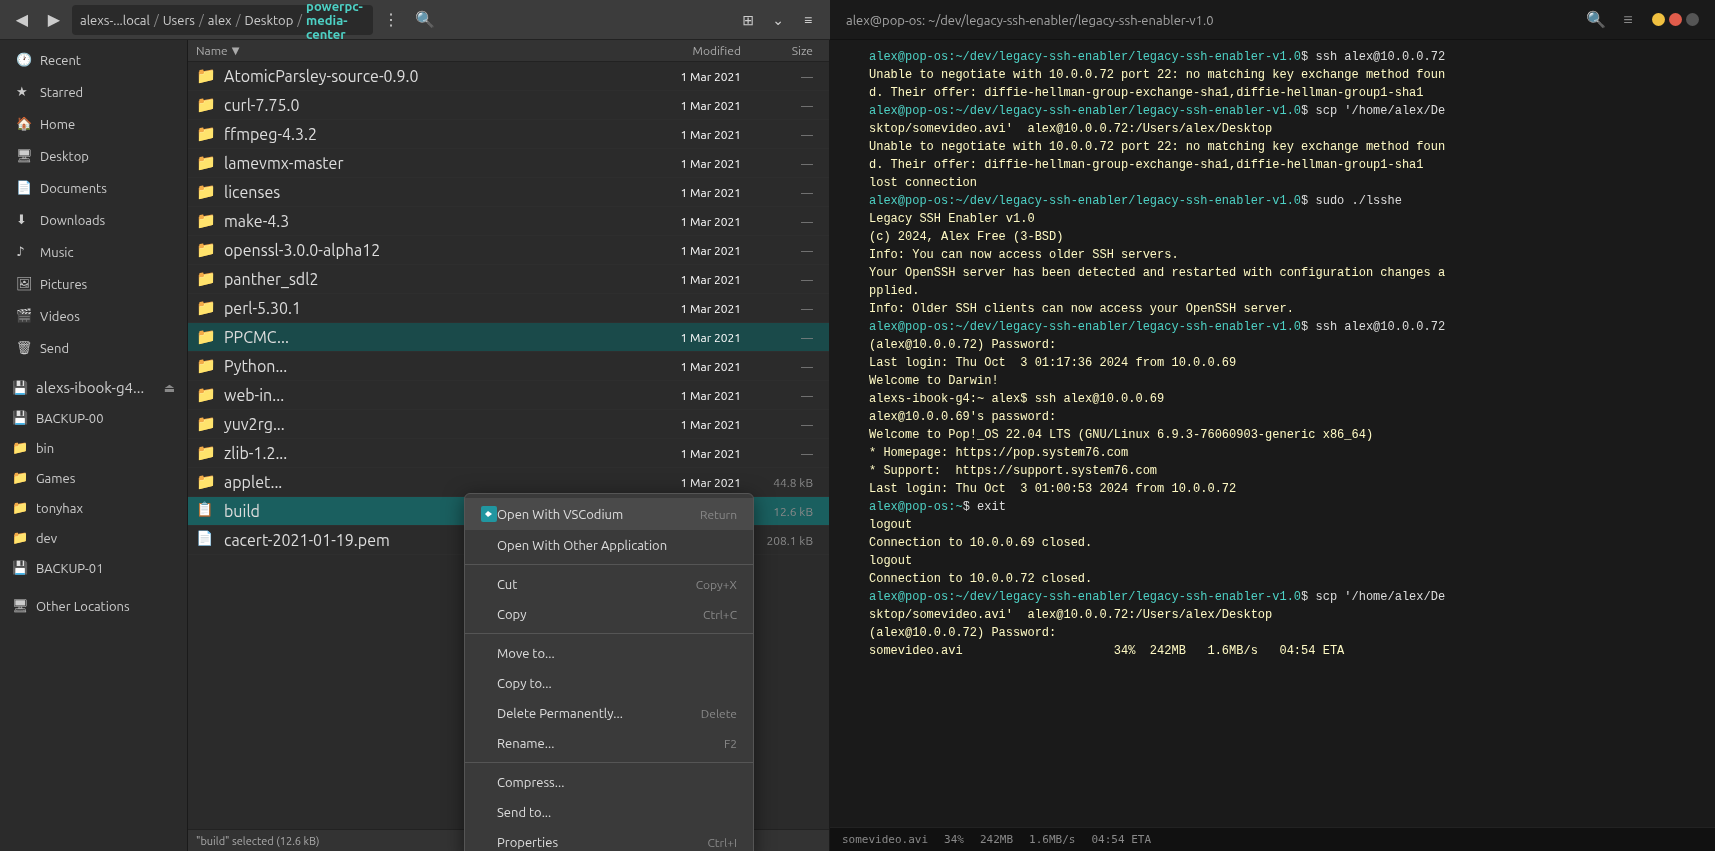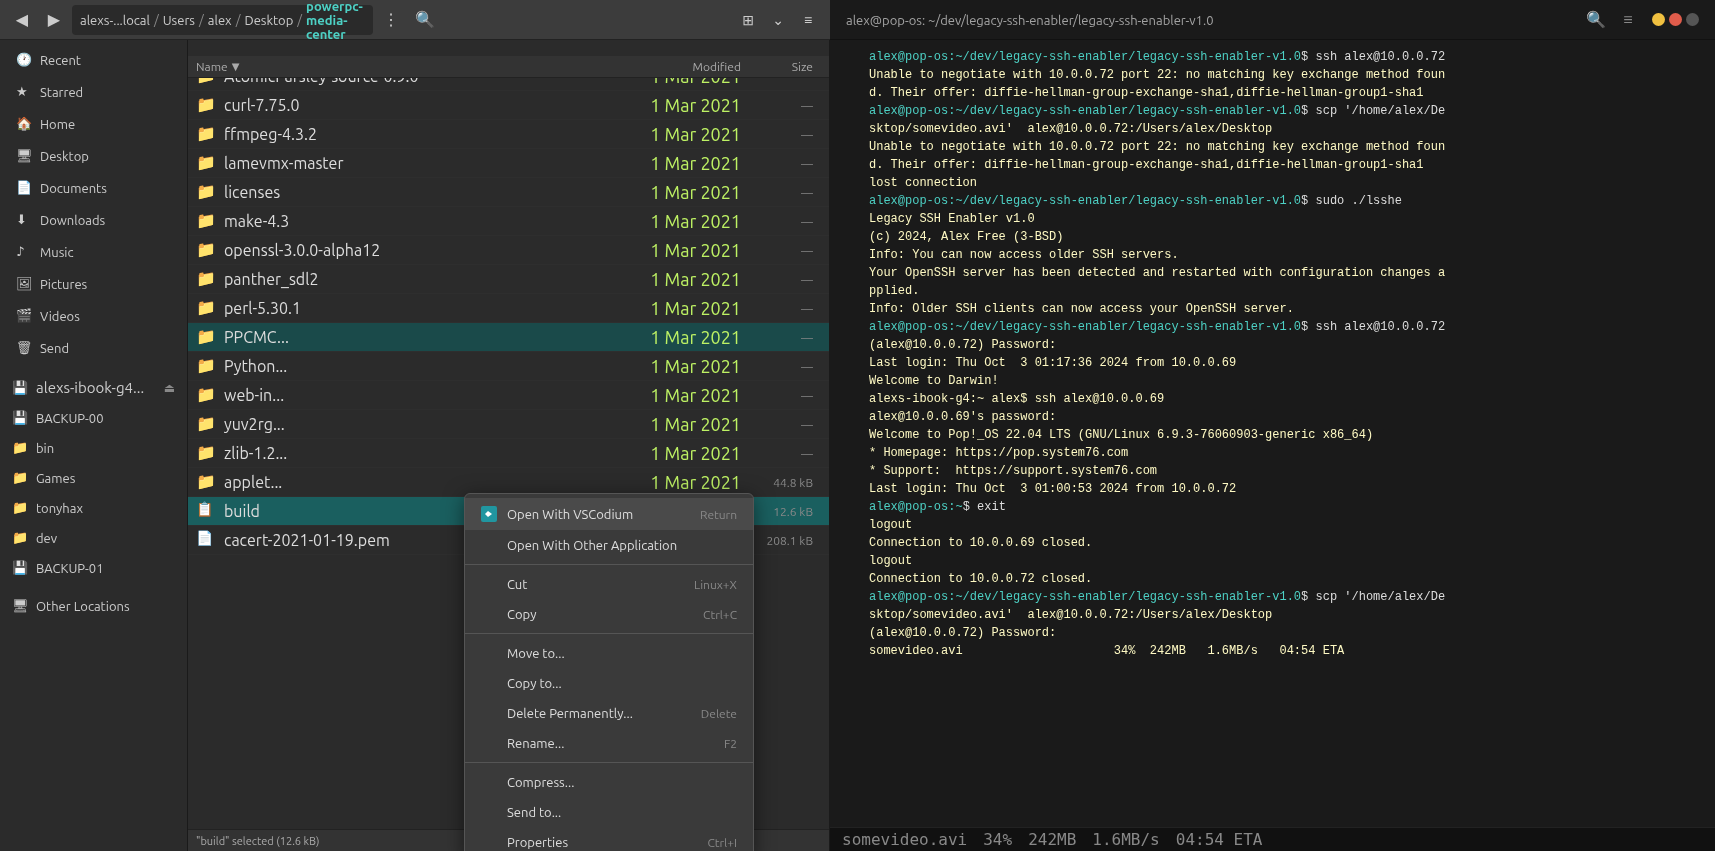--- a/index.html
+++ b/index.html
@@ -27,49 +27,49 @@
 
     
     .sidebar { width: 188px; background: #2b2b2b; border-right: 1px solid #1a1a1a; display: flex; flex-direction: column; padding-top: 4px; overflow-y: auto; flex-shrink: 0; }
     .sidebar-item { display: flex; align-items: center; gap: 8px; padding: 7px 12px; cursor: pointer; color: #ccc; font-size: 13px; border-radius: 4px; margin: 1px 4px; }
     .sidebar-icon { width: 16px; height: 16px; flex-shrink: 0; }
     .sidebar-drive { display: flex; align-items: center; gap: 8px; padding: 7px 12px; cursor: pointer; color: #ccc; font-size: 13px; }
     .eject-btn { margin-left: auto; color: #888; font-size: 12px; }
 
     
     .filelist-container { flex: 1; overflow-y: auto; }
-    .filelist-header { display: flex; align-items: center; padding: 4px 8px; background: #333; border-bottom: 1px solid #222; font-size: 12px; color: #aaa; position: sticky; top: 16px; }
+    .filelist-header { display: flex; align-items: center; padding: 4px 8px; background: #333; border-bottom: 1px solid #222; font-size: 12px; color: #aaa; position: sticky; top: 0; }
     .col-name { flex: 1; display: flex; align-items: center; gap: 4px; cursor: pointer; }
     .col-modified { width: 120px; text-align: right; }
     .col-size { width: 80px; text-align: right; padding-right: 8px; }
     .file-row { display: flex; align-items: center; padding: 4px 8px; cursor: pointer; border-bottom: 1px solid #2e2e2e; }
     .file-row.selected { background: #1a5f5f; }
     .file-row.context-selected { background: #1a4a4a; }
     .file-icon { width: 20px; height: 20px; margin-right: 8px; flex-shrink: 0; }
     .folder-icon { color: #4dd0c4; font-size: 16px; }
     .file-name { flex: 1; color: #ddd; font-size: 16px; }
-    .file-modified { width: 120px; text-align: right; color: #bef264; font-size: 18px; }
+    .file-modified { width: 120px; text-align: right; color: #ffffff; font-size: 12px; }
     .file-size { width: 80px; text-align: right; color: #888; font-size: 12px; padding-right: 8px; }
 
     
     .context-menu { position: absolute; left: 276px; top: 453px; width: 290px; background: #3a3a3a; border: 1px solid #555; border-radius: 6px; box-shadow: 0 4px 20px rgba(0,0,0,0.5); z-index: 1000; padding: 4px 0; }
-    .ctx-item { display: flex; align-items: center; padding: 8px 16px; cursor: pointer; color: #ddd; font-size: 13px; gap: 10px; }
+    .ctx-item { display: flex; align-items: center; padding: 8px 16px; cursor: pointer; color: #ddd; font-size: 13px; }
     .ctx-item.highlighted { background: #4a4a4a; }
     .ctx-shortcut { margin-left: auto; color: #888; font-size: 12px; }
     .ctx-separator { height: 1px; background: #555; margin: 4px 0; }
     .ctx-vscodium-icon { width: 16px; height: 16px; background: #2196a0; border-radius: 2px; display: flex; align-items: center; justify-content: center; font-size: 10px; color: white; flex-shrink: 0; }
 
     
     .terminal { flex: 1; background: #1a1a1a; display: flex; flex-direction: column; overflow: hidden; }
     .terminal-body { flex: 1; overflow-y: auto; padding: 8px 12px; font-family: 'Courier New', 'DejaVu Sans Mono', monospace; font-size: 12px; line-height: 1.5; color: #ddd; margin-left: 27px; }
     .term-line { white-space: pre-wrap; word-break: break-all; }
     .term-prompt { color: #4dd0c4; }
     .term-cmd { color: #ddd; }
     .term-output { color: #fef9c3; }
-    .terminal-statusbar { height: 24px; background: #111; display: flex; align-items: center; padding: 0 12px; gap: 16px; font-family: monospace; font-size: 16px; color: #888; border-top: 1px solid #222; }
+    .terminal-statusbar { height: 24px; background: #111; display: flex; align-items: center; padding: 0 12px; gap: 16px; font-family: monospace; font-size: 11px; color: #888; border-top: 1px solid #222; }
 
     
     .dual-topbar { display: flex; height: 40px; }
     .fileman-topbar { width: 830px; background: #3c3c3c; display: flex; align-items: center; padding: 0 8px; gap: 4px; border-bottom: 1px solid #222; flex-shrink: 0; }
     .terminal-tbar { flex: 1; background: #1a1a1a; display: flex; align-items: center; padding: 0 16px; border-bottom: 1px solid #111; }
 
     .sort-arrow { font-size: 10px; }
 
     
     ::-webkit-scrollbar { width: 8px; }
@@ -329,21 +329,21 @@
             <span class="ctx-shortcut">Return</span>
           </div>
           <div class="ctx-item">
             <div style="width:16px;"></div>
             <span>Open With Other Application</span>
           </div>
           <div class="ctx-separator"></div>
           <div class="ctx-item">
             <div style="width:16px;"></div>
             <span>Cut</span>
-            <span class="ctx-shortcut">Linux+X</span>
+            <span class="ctx-shortcut">Copy+X</span>
           </div>
           <div class="ctx-item">
             <div style="width:16px;"></div>
             <span>Copy</span>
             <span class="ctx-shortcut">Ctrl+C</span>
           </div>
           <div class="ctx-separator"></div>
           <div class="ctx-item">
             <div style="width:16px;"></div>
             <span>Move to...</span>

